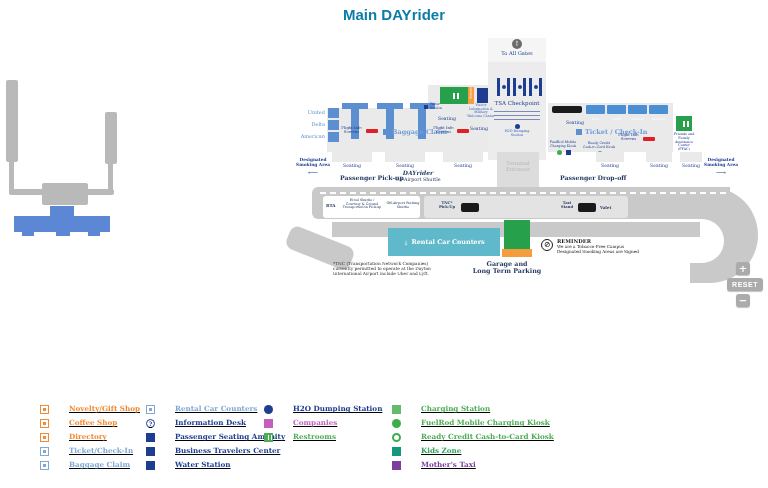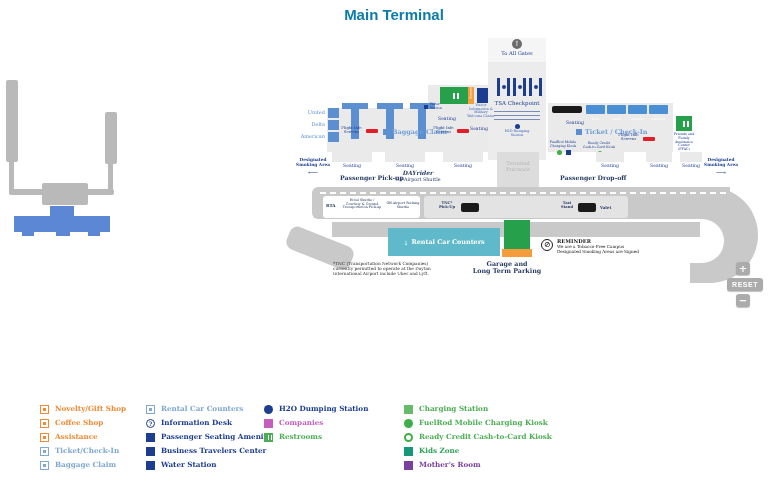--- a/index.html
+++ b/index.html
@@ -25,40 +25,40 @@
   .blackbar{background:#1A1A1A;border-radius:2px;}
   .tsa-bar{position:absolute;width:3px;height:18px;background:#1D3D91;}
   .tsa-dot{position:absolute;width:4px;height:4px;border-radius:50%;background:#1D3D91;}
   .qline{position:absolute;width:46px;height:1px;background:#1D3D91;opacity:.55;}
   .redbar{background:#E21E26;border-radius:1px;}
   .dotg{border-radius:50%;background:#3DAE49;}
   .ring{border:1.6px solid #3DAE49;border-radius:50%;background:#fff;}
   .sqb{background:#1D3D91;}
   .ctrl{background:#ABABAB;color:#fff;border-radius:3px;display:flex;align-items:center;justify-content:center;font-weight:bold;box-shadow:0 1px 1px rgba(0,0,0,.25);}
   
-  .lg-item{height:14px;display:flex;align-items:center;gap:6px;}
+  .lg-item{height:14px;display:flex;align-items:center;gap:20px;text-decoration:underline;}
   .lg-label{font-size:7.2px;font-weight:bold;line-height:1;}
   .ic{width:9px;height:9px;flex:none;display:flex;align-items:center;justify-content:center;box-sizing:border-box;font-size:6px;}
   .ic.out{border:1.5px solid currentColor;}
   .ic.out::after{content:"";width:3px;height:3px;background:currentColor;}
   .ic.fill{background:currentColor;}
   .ic.circ{border-radius:50%;}
   .ic.ringic{border:2px solid currentColor;border-radius:50%;}
   .ic.qmark{border:1.5px solid currentColor;border-radius:50%;font-weight:bold;}
   .ic.wc{background:currentColor;}
   .ic.wc::after{content:"";width:1.5px;height:5px;background:#fff;box-shadow:3px 0 0 #fff;}
   .mini-gray{background:#B9B9B9;border-radius:2px;}
   .mini-blue{background:#5B87D5;}
 </style>
 </head>
 <body>
 
 <div class="stage">
 
-  <div class="abs sans b ctr" style="left:284px;top:6px;width:220px;font-size:15px;color:#0B7DA8;">Main Terminal</div>
+  <div class="abs sans b ctr" style="left:284px;top:6px;width:220px;font-size:15px;color:#0B7DA8;">Main DAYrider</div>
 
   <div class="abs" style="left:0;top:0;width:0;height:0;">
     <div class="abs mini-gray" style="left:6px;top:80px;width:12px;height:82px;"></div>
     <div class="abs mini-gray" style="left:9px;top:160px;width:5px;height:34px;"></div>
     <div class="abs mini-gray" style="left:9px;top:189px;width:105px;height:6px;"></div>
     <div class="abs mini-gray" style="left:108px;top:162px;width:5px;height:32px;"></div>
     <div class="abs mini-gray" style="left:105px;top:112px;width:12px;height:52px;"></div>
     <div class="abs mini-gray" style="left:42px;top:183px;width:46px;height:22px;border-radius:2px;"></div>
     <div class="abs mini-blue" style="left:14px;top:216px;width:96px;height:16px;"></div>
     <div class="abs mini-blue" style="left:50px;top:206px;width:24px;height:12px;"></div>
@@ -240,21 +240,21 @@
       <div class="lg-item">
         <span class="ic out" style="color:#F28A33;"></span>
         <span class="lg-label" style="color: rgb(242, 138, 51);">Novelty/Gift Shop</span>
         </div>
       <div class="lg-item">
         <span class="ic out" style="color:#F28A33;"></span>
         <span class="lg-label" style="color: rgb(242, 138, 51);">Coffee Shop</span>
         </div>
       <div class="lg-item">
         <span class="ic out" style="color:#F28A33;"></span>
-        <span class="lg-label" style="color: rgb(242, 138, 51);">Assistance</span>
+        <span class="lg-label" style="color: rgb(242, 138, 51);">Directory</span>
         </div>
       <div class="lg-item">
         <span class="ic out" style="color:#7FA8D4;"></span>
         <span class="lg-label" style="color: rgb(127, 168, 212);">Ticket/Check-In</span>
         </div>
       <div class="lg-item">
         <span class="ic out" style="color:#7FA8D4;"></span>
         <span class="lg-label" style="color: rgb(127, 168, 212);">Baggage Claim</span>
         </div>
     </div>
@@ -290,37 +290,37 @@
       <div class="lg-item">
         <span class="ic fill" style="color:#C45FC0;"></span>
         <span class="lg-label" style="color: rgb(196, 95, 192);">Companies</span>
         </div>
       <div class="lg-item">
         <span class="ic wc" style="color:#4CAE54;"></span>
         <span class="lg-label" style="color: rgb(76, 174, 84);">Restrooms</span>
         </div>
     </div>
 
-    <div class="abs" style="left:404px;top:0;">
+    <div class="abs" style="left:392px;top:0;">
       <div class="lg-item">
         <span class="ic fill" style="color:#66BB6A;"></span>
         <span class="lg-label" style="color: rgb(76, 174, 84);">Charging Station</span>
         </div>
       <div class="lg-item">
         <span class="ic fill circ" style="color:#3DAE49;"></span>
         <span class="lg-label" style="color: rgb(76, 174, 84);">FuelRod Mobile Charging Kiosk</span>
         </div>
       <div class="lg-item">
         <span class="ic ringic" style="color:#3DAE49;"></span>
         <span class="lg-label" style="color: rgb(76, 174, 84);">Ready Credit Cash-to-Card Kiosk</span>
         </div>
       <div class="lg-item">
         <span class="ic fill" style="color:#159877;"></span>
         <span class="lg-label" style="color: rgb(47, 163, 89);">Kids Zone</span>
         </div>
       <div class="lg-item">
         <span class="ic fill" style="color:#7B3FA0;"></span>
-        <span class="lg-label" style="color: rgb(123, 63, 160);">Mother's Room</span>
+        <span class="lg-label" style="color: rgb(123, 63, 160);">Mother's Taxi</span>
         </div>
     </div>
 
   </div>
 </div>
 
 </body></html>

